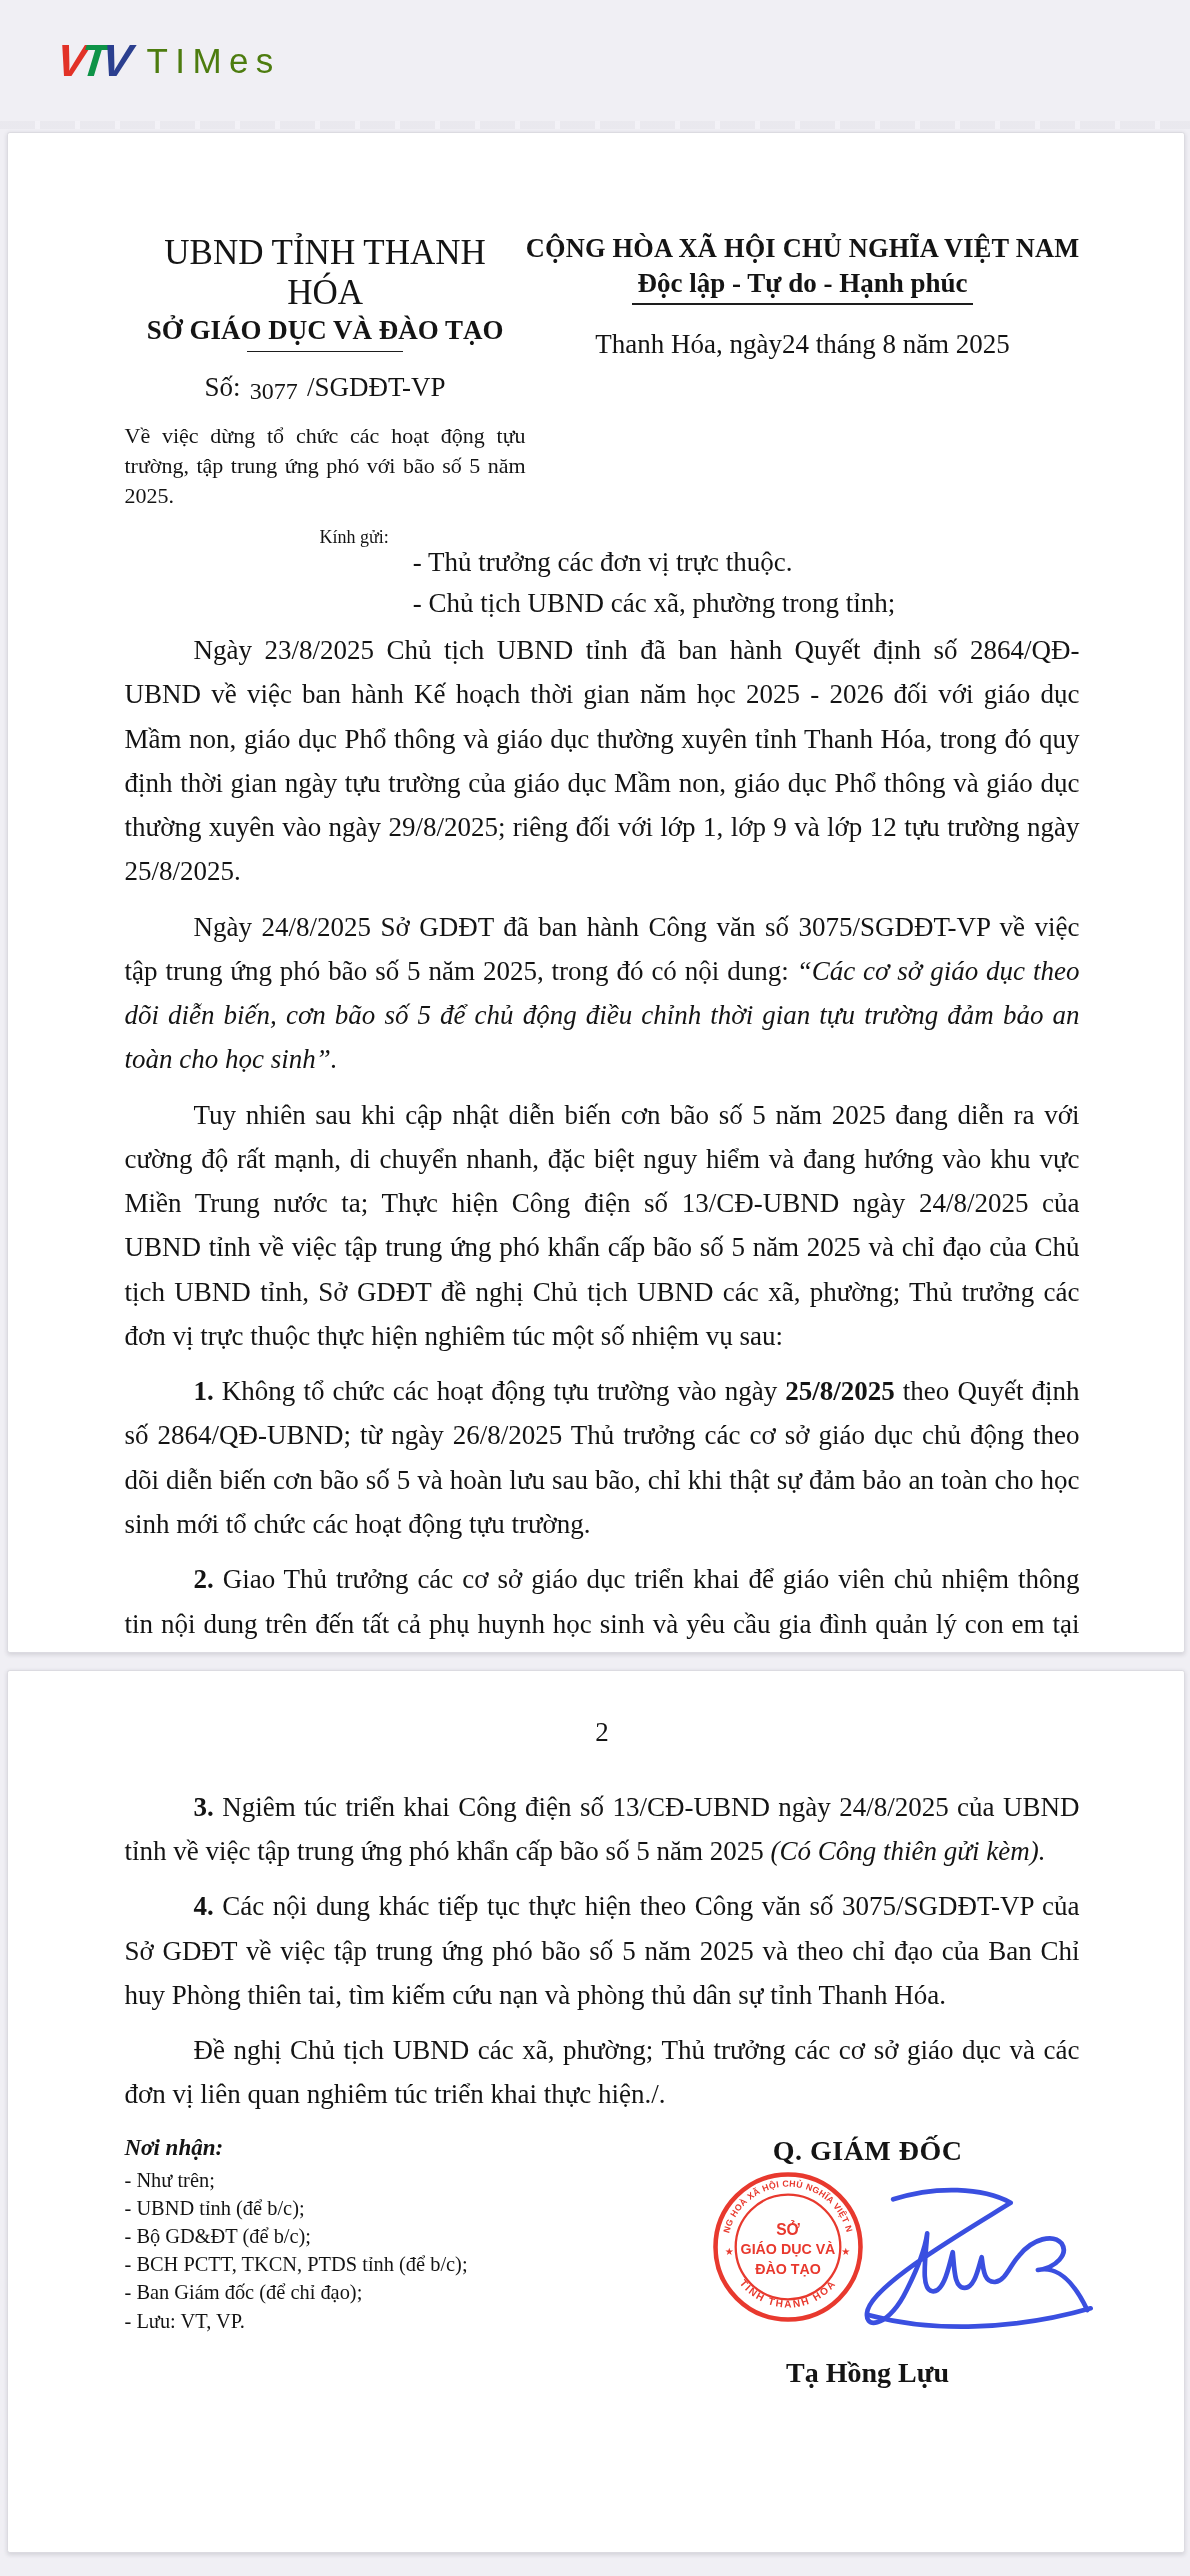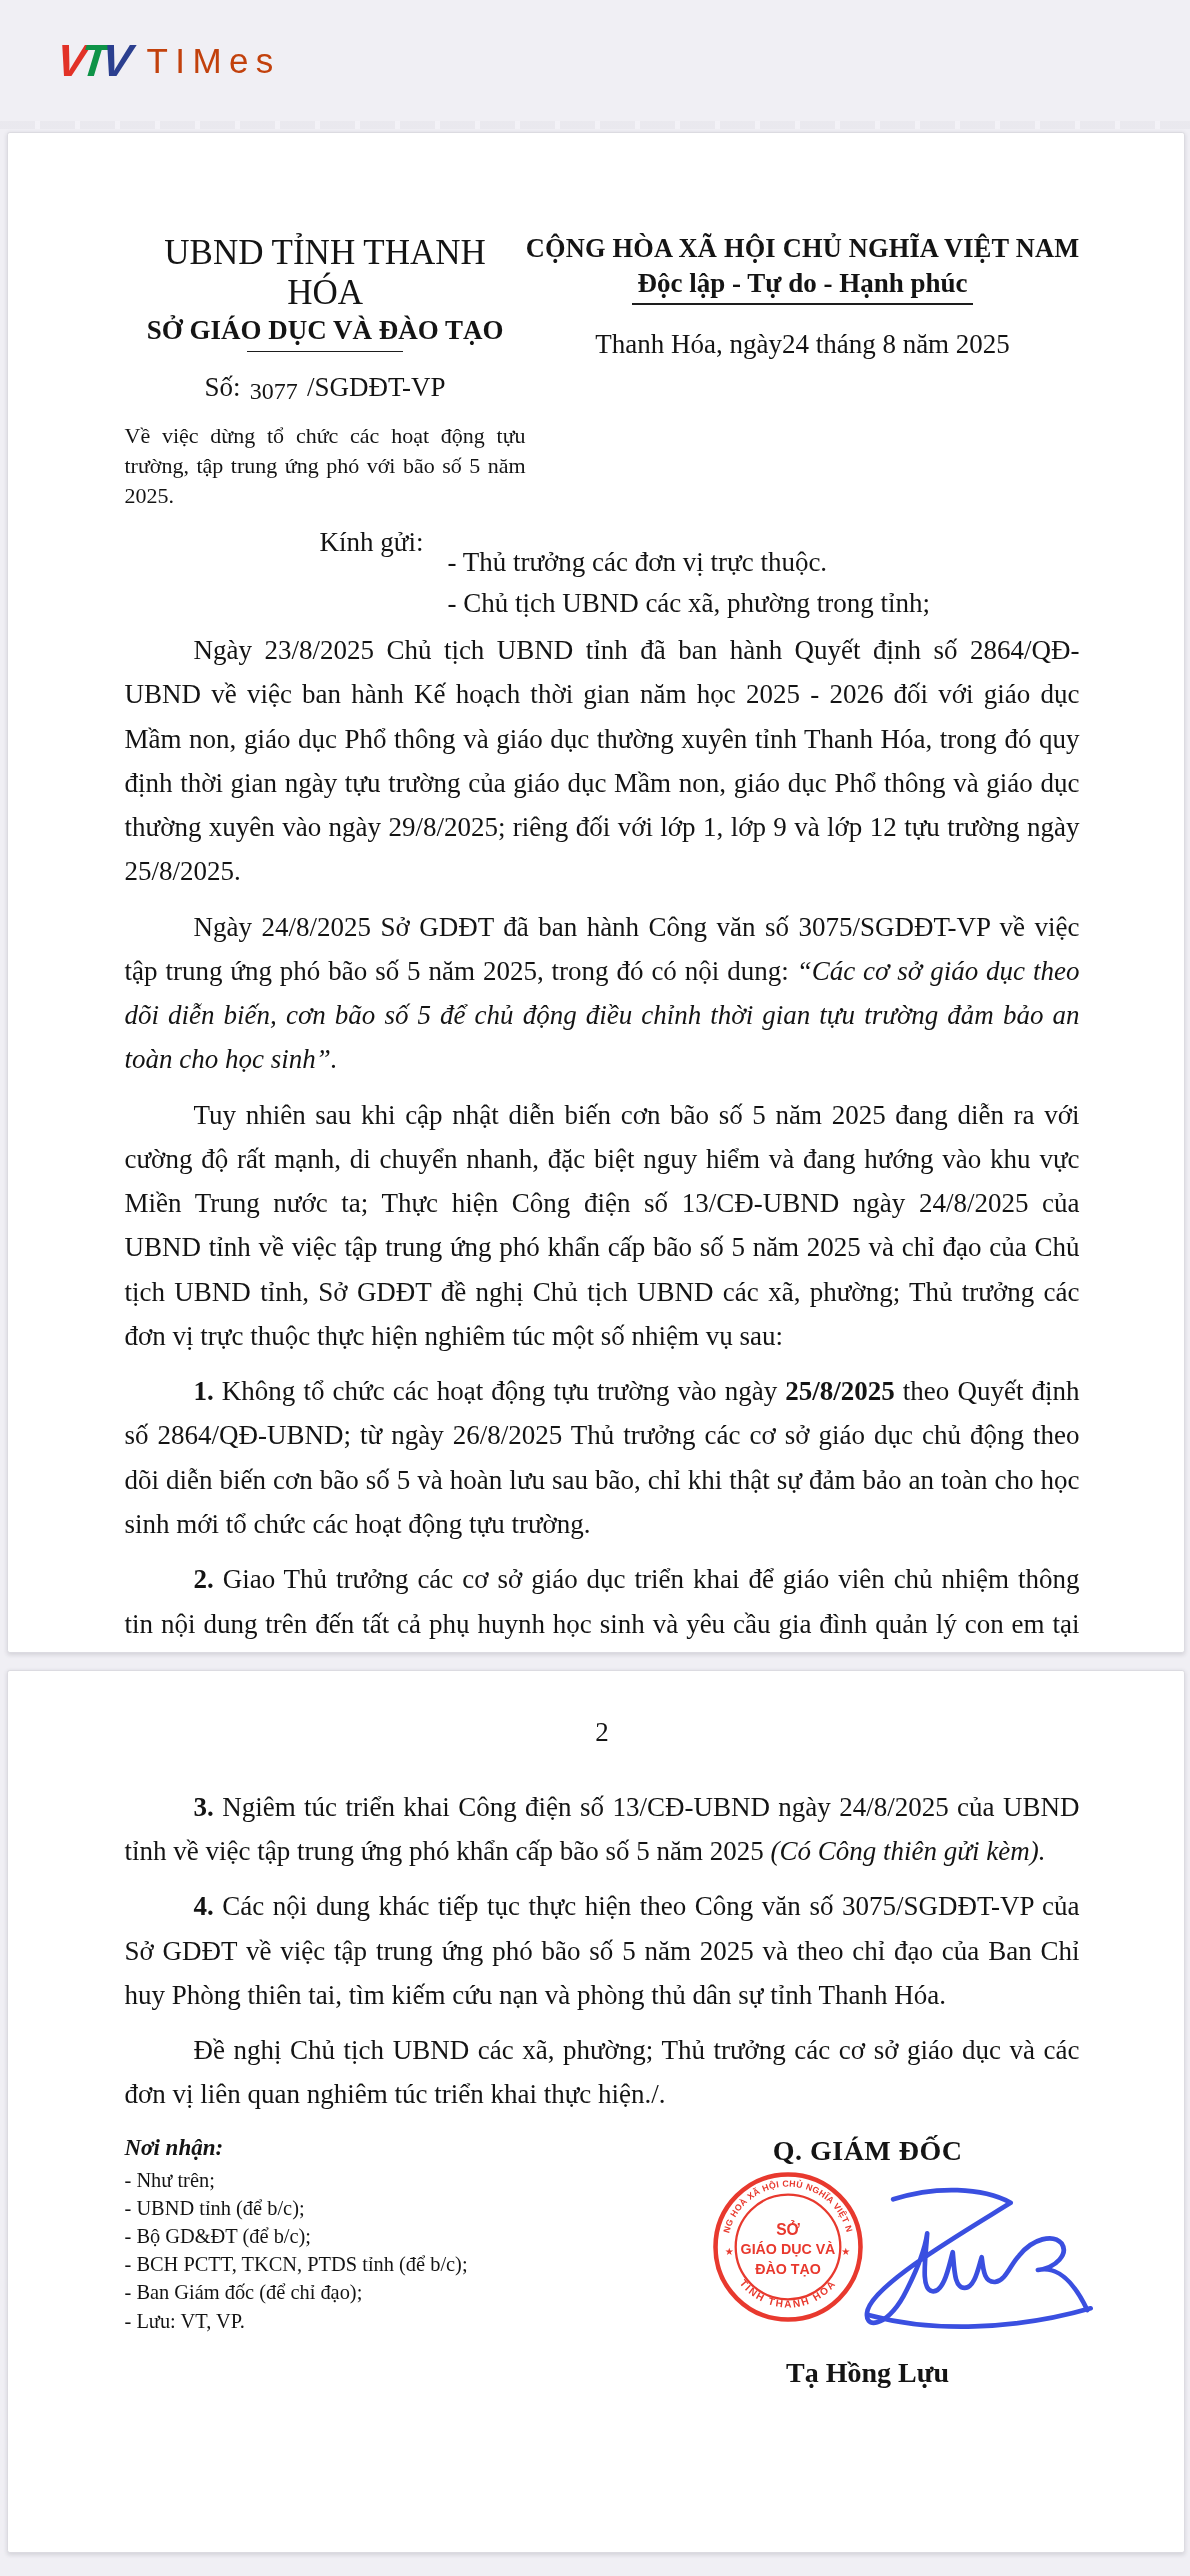--- a/index.html
+++ b/index.html
@@ -11,21 +11,21 @@
     -webkit-font-smoothing:antialiased;
   }
   
   .app-header{height:121px;display:flex;align-items:center;padding-left:57px;background:#f0eff4;}
   .brand{display:flex;align-items:center;gap:15px;}
   .vtv-mark{display:flex;font-family:"Liberation Sans",sans-serif;font-weight:900;font-style:italic;}
   .vtv-mark span{font-size:45px;line-height:1;display:inline-block;transform:skewX(-6deg);}
   .vtv-red{color:#e23227;}
   .vtv-green{color:#0e9347;margin-left:-6.5px;}
   .vtv-blue{color:#2b3f8f;margin-left:-6.5px;}
-  .brand-text{font-family:"Liberation Sans",sans-serif;font-size:35px;letter-spacing:7.4px;color:#c2410c;font-weight:500;}
+  .brand-text{font-family:"Liberation Sans",sans-serif;font-size:35px;letter-spacing:7.4px;color:#4d7c0f;font-weight:500;}
   .header-shimmer{height:8.3px;background:repeating-linear-gradient(90deg,#e7e6ec 0 35px,#f4f3f8 35px 40px);opacity:.7;}
 
   
   .page{background:#ffffff;margin:0 6.5px;border:0.9px solid #dcdbe1;border-radius:2.8px;
         box-shadow:0 1.9px 4.6px rgba(40,40,60,.14);box-sizing:border-box;}
   .page-1{height:1521px;padding:100px 104px 0 117px;overflow:hidden;margin-top:2.8px;}
   .page-gap{height:16.7px;}
   .page-2{height:883px;padding:46px 104px 0 117px;overflow:hidden;}
 
   
@@ -37,21 +37,21 @@
   .org-underline{width:156px;border-bottom:1.9px solid #1d1d1d;margin:4.6px auto 0;}
   .doc-no{font-size:27px;margin-top:20.4px;}
   .filled-num{font-size:24px;position:relative;top:2.8px;padding:0 9.3px;}
   .subject{font-size:22px;line-height:1.35;text-align:justify;margin-top:18.5px;text-align-last:left;}
   .motto-1{font-size:26.4px;font-weight:bold;letter-spacing:0.2px;}
   .motto-2{font-size:27px;font-weight:bold;display:inline-block;border-bottom:2.3px solid #1d1d1d;padding:0.9px 5.6px 4.6px;margin-top:2.8px;}
   .dateline{font-size:27px;margin-top:24px;}
 
   
   .kg-row{display:flex;gap:24px;margin:15px 0 3.7px 195px;}
-  .kg-label{font-size:27px;padding-top:1.9px;white-space:nowrap;}
+  .kg-label{font-size:18px;padding-top:1.9px;white-space:nowrap;}
   .kg-list{font-size:27px;line-height:1.52;padding-top:16.7px;}
 
   
   .para{font-size:27px;line-height:1.64;text-align:justify;text-indent:69px;margin:0 0 11px;}
   .para b{font-weight:bold;}
   .it{font-style:italic;}
   .page-num{text-align:center;font-size:27px;margin-bottom:37px;}
 
   
   .footer-row{display:flex;margin-top:18.5px;justify-content:center;}

